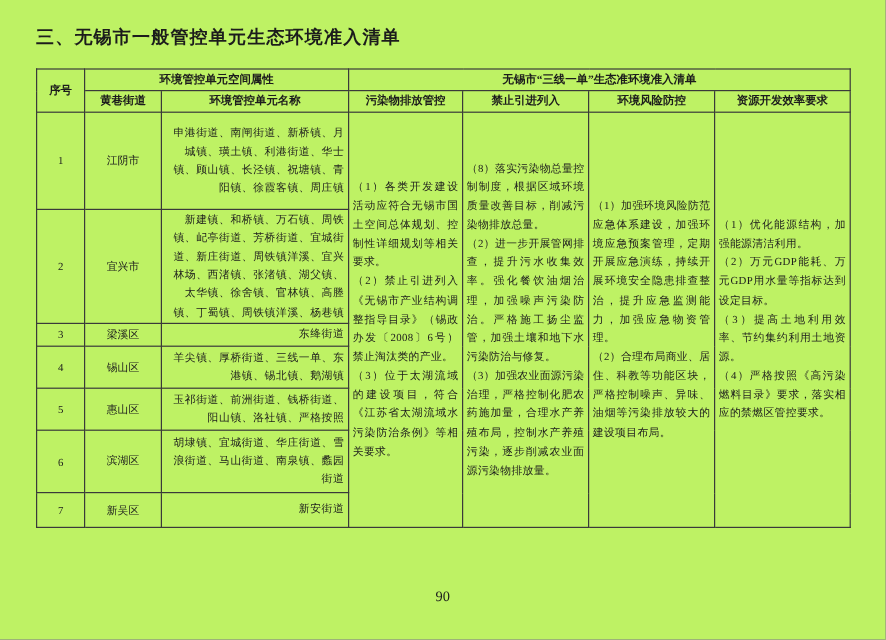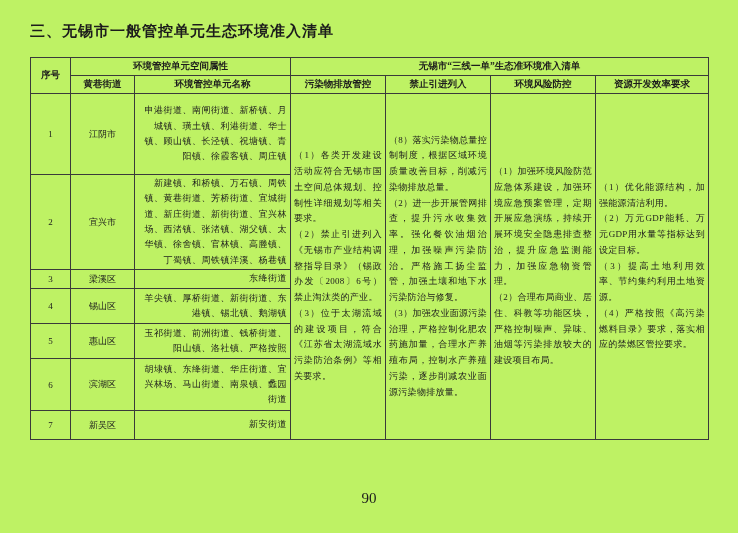--- a/index.html
+++ b/index.html
@@ -66,21 +66,21 @@
   tr.r5{height:35px;}
   tr.r6{height:52px;}
   tr.r7{height:29px;}
   tr.h1{height:16px;}
   tr.h2{height:17px;}
   .page-number{
     position:absolute;
     left:0;right:0;
     top:490px;
     text-align:center;
-    font-size:15px;
+    font-size:12px;
     font-family:"Liberation Serif","DejaVu Serif",serif;
   }
 </style>
 </head>
 <body>
 
 <div class="page">
 
   <div class="doc-title">三、无锡市一般管控单元生态环境准入清单</div>
 
@@ -123,41 +123,41 @@
         <td class="c-long" rowspan="7">（1）加强环境风险防范应急体系建设，加强环境应急预案管理，定期开展应急演练，持续开展环境安全隐患排查整治，提升应急监测能力，加强应急物资管理。
 （2）合理布局商业、居住、科教等功能区块，严格控制噪声、异味、油烟等污染排放较大的建设项目布局。</td>
         <td class="c-long" rowspan="7">（1）优化能源结构，加强能源清洁利用。
 （2）万元GDP能耗、万元GDP用水量等指标达到设定目标。
 （3）提高土地利用效率、节约集约利用土地资源。
 （4）严格按照《高污染燃料目录》要求，落实相应的禁燃区管控要求。</td>
       </tr>
       <tr class="r2">
         <td class="c-no">2</td>
         <td class="c-region">宜兴市</td>
-        <td class="c-units">新建镇、和桥镇、万石镇、周铁镇、黄巷街道、芳桥街道、宜城街道、新庄街道、新街街道、宜兴林场、西渚镇、张渚镇、湖父镇、太华镇、徐舍镇、官林镇、高塍镇、丁蜀镇、周铁镇洋溪、杨巷镇</td>
+        <td class="c-units">新建镇、和桥镇、万石镇、周铁镇、屺亭街道、芳桥街道、宜城街道、新庄街道、周铁镇洋溪、宜兴林场、西渚镇、张渚镇、湖父镇、太华镇、徐舍镇、官林镇、高塍镇、丁蜀镇、周铁镇洋溪、杨巷镇</td>
       </tr>
       <tr class="r3">
         <td class="c-no">3</td>
         <td class="c-region">梁溪区</td>
         <td class="c-units">东绛街道</td>
       </tr>
       <tr class="r4">
         <td class="c-no">4</td>
         <td class="c-region">锡山区</td>
-        <td class="c-units">羊尖镇、厚桥街道、新街街道、东港镇、锡北镇、鹅湖镇</td>
+        <td class="c-units">羊尖镇、厚桥街道、三线一单、东港镇、锡北镇、鹅湖镇</td>
       </tr>
       <tr class="r5">
         <td class="c-no">5</td>
         <td class="c-region">惠山区</td>
         <td class="c-units">玉祁街道、前洲街道、钱桥街道、阳山镇、洛社镇、严格按照</td>
       </tr>
       <tr class="r6">
         <td class="c-no">6</td>
         <td class="c-region">滨湖区</td>
-        <td class="c-units">胡埭镇、东绛街道、华庄街道、宜兴林场、马山街道、南泉镇、蠡园街道</td>
+        <td class="c-units">胡埭镇、宜城街道、华庄街道、雪浪街道、马山街道、南泉镇、蠡园街道</td>
       </tr>
       <tr class="r7">
         <td class="c-no">7</td>
         <td class="c-region">新吴区</td>
         <td class="c-units">新安街道</td>
       </tr>
     </tbody>
   </table>
 
   <div class="page-number">90</div>

